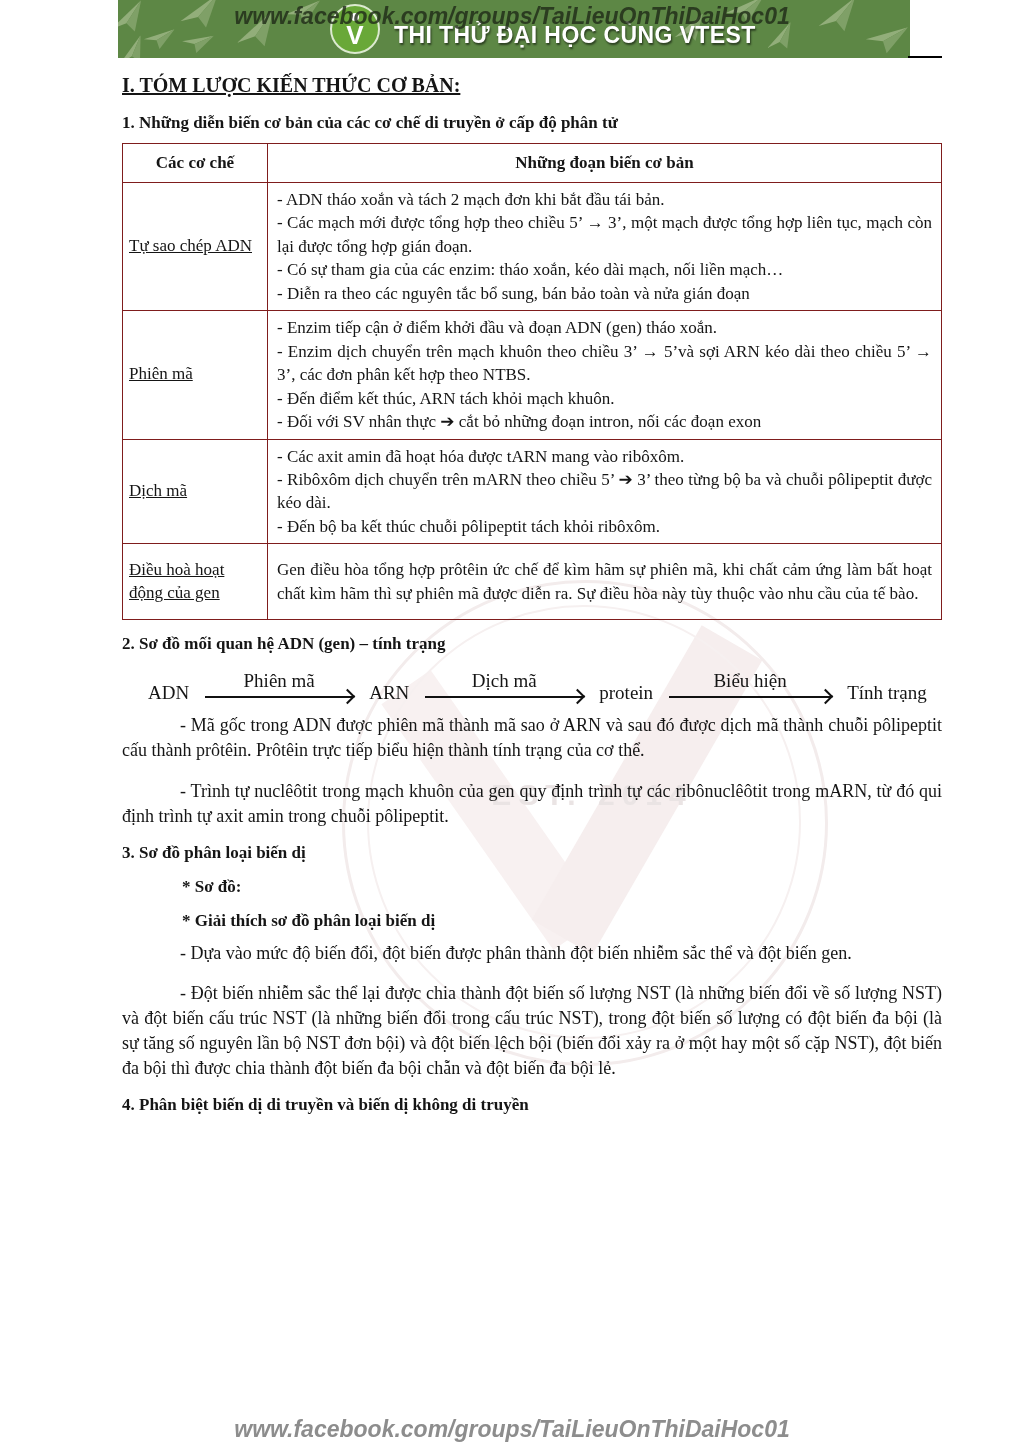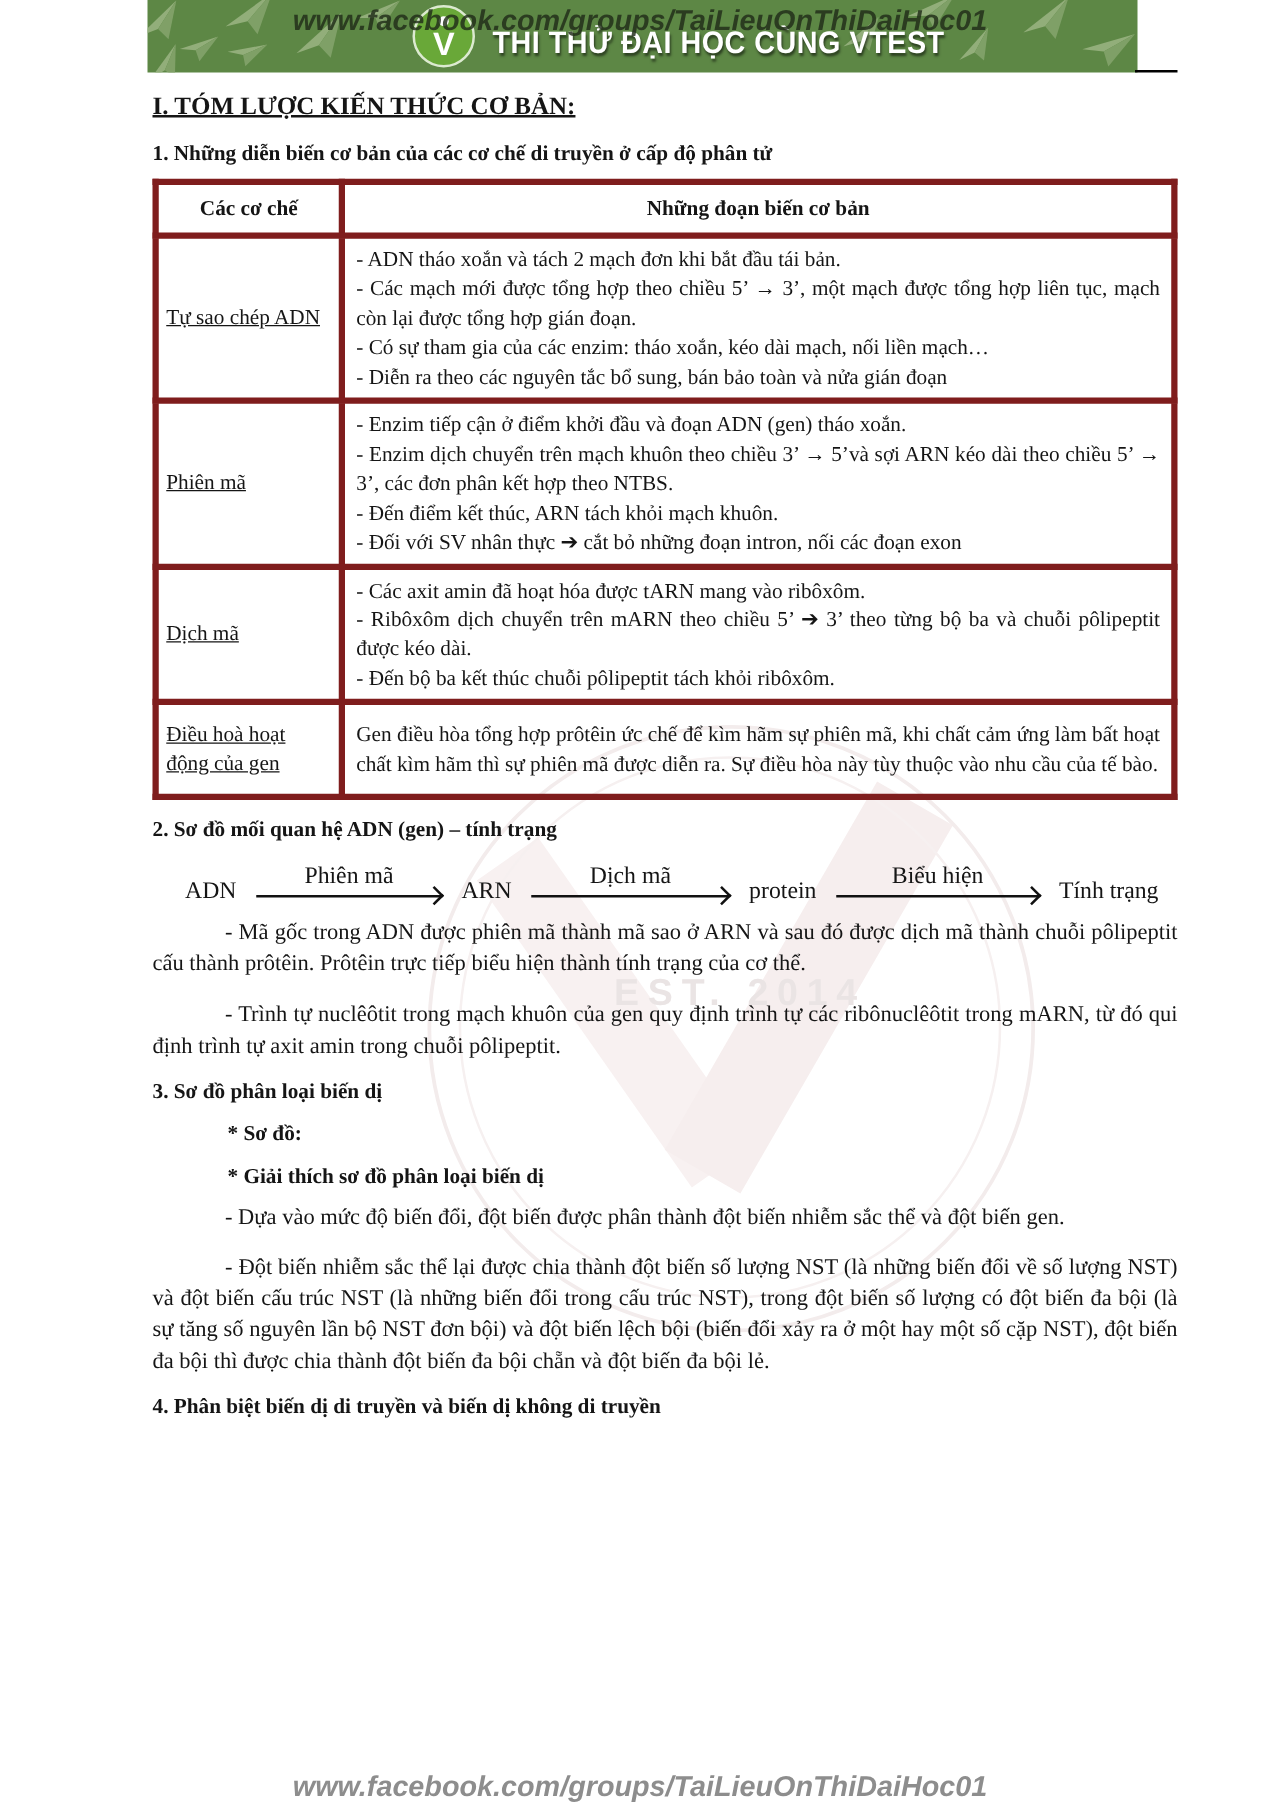--- a/index.html
+++ b/index.html
@@ -38,21 +38,21 @@
                       font-size:23px; color:rgba(32,44,24,0.82); white-space:nowrap; pointer-events:none; }
   .top-right-line { position:absolute; left:908px; top:56px; width:34px; height:2px; background:#000; z-index:2; }
 
   
   .content { position:absolute; left:122px; top:74px; width:820px; z-index:1; }
   .main-title { font-size:20px; font-weight:bold; text-decoration:underline; margin-bottom:16px; }
   .sec-heading { font-size:17px; font-weight:bold; margin:14px 0 10px 0; }
   .sub-heading { font-size:17px; font-weight:bold; margin:14px 0 10px 60px; }
 
   table.mech { width:100%; border-collapse:collapse; font-size:17px; }
-  table.mech th, table.mech td { border:5px solid #7f1d1d; }
+  table.mech th, table.mech td { border:1px solid #7f1d1d; }
   th.hdr { font-weight:bold; text-align:center; height:36px; font-size:17px; }
   td.mech-name { width:132px; text-align:left; vertical-align:middle; padding:4px 6px; line-height:1.35;text-decoration:underline; }
   td.desc { padding:5px 9px; vertical-align:middle; }
   .cell-line { text-align:justify; line-height:1.38; }
   .r1 { height:120px; } .r2 { height:107px; } .r3 { height:104px; } .r4 { height:76px; }
 
   .diagram { display:flex; align-items:flex-end; margin:16px 0 6px 26px; font-size:19px; }
   .dg-node { padding-bottom:1px; white-space:nowrap; }
   .dg-arrow { display:flex; flex-direction:column; align-items:center; margin:0 16px; padding-bottom:7px; }
   .dg-a1 { width:148px; } .dg-a2 { width:158px; } .dg-a3 { width:162px; }

